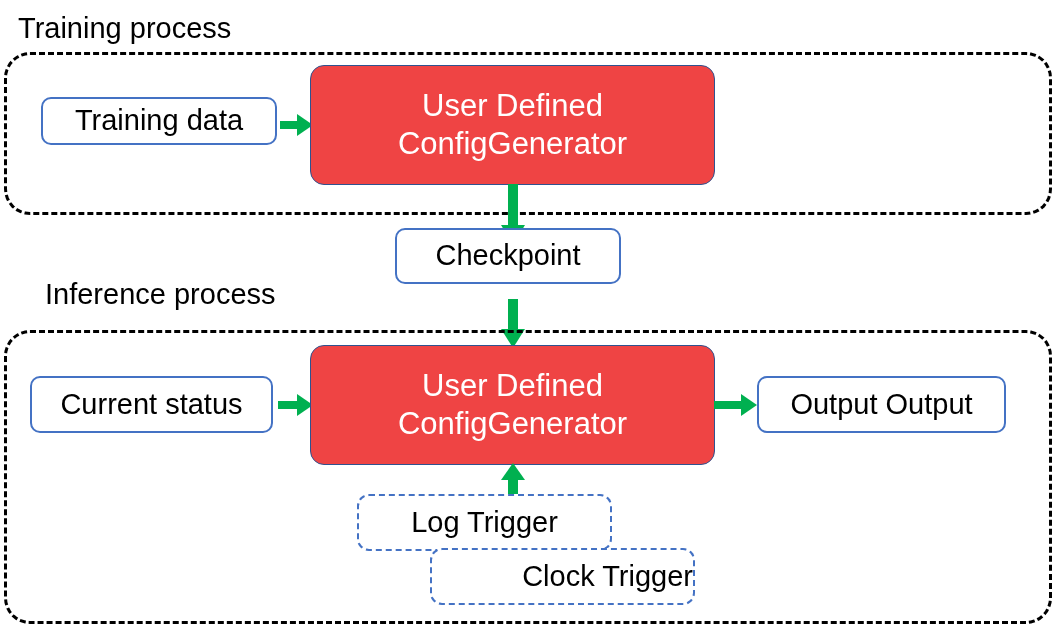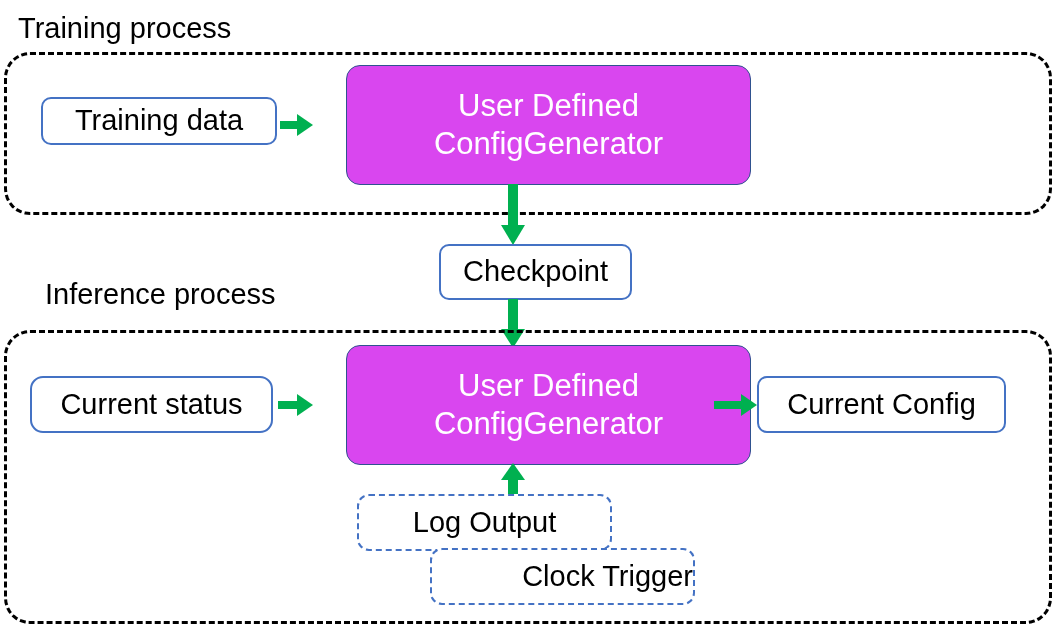--- a/index.html
+++ b/index.html
@@ -45,32 +45,31 @@
     color: #000000;
     font-size: 29px;
     line-height: 1.1;
     white-space: nowrap;
   }
 
   
   .node-blue {
     position: absolute;
     box-sizing: border-box;
-    background: #d946ef;
+    background: #ef4444;
     border: 1px solid #2F528F;
     border-radius: 14px;
     display: flex;
     flex-direction: column;
     align-items: center;
     justify-content: center;
     color: #ffffff;
     font-size: 31px;
     line-height: 1.22;
     white-space: nowrap;
-    margin-left: 36px;
   }
 
   
   .node-trigger {
     position: absolute;
     box-sizing: border-box;
     background: #ffffff;
     border: 2px dashed #4472C4;
     border-radius: 12px;
     display: flex;
@@ -113,36 +112,36 @@
     <span>ConfigGenerator</span>
   </div>
 
   <div class="arrow" style="left:498px; top:184px;">
     <svg width="30" height="62" viewBox="0 0 30 62">
       <rect x="10" y="0" width="10" height="44" fill="#00B050"></rect>
       <polygon points="3,41 27,41 15,61" fill="#00B050"></polygon>
     </svg>
   </div>
 
-  <div class="node" style="left:395px; top:244px; width:193px; height:56px;margin-left:44px;">
+  <div class="node" style="left:395px; top:228px; width:226px; height:56px;">
     <span>Checkpoint</span>
   </div>
 
   <div class="arrow" style="left:498px; top:299px;">
     <svg width="30" height="50" viewBox="0 0 30 50">
       <rect x="10" y="0" width="10" height="33" fill="#00B050"></rect>
       <polygon points="3,30 27,30 15,49" fill="#00B050"></polygon>
     </svg>
   </div>
 
   <div class="group-label" style="left:18px; top:280px;margin-left:27px;">Inference process</div>
 
   <div class="group-box" style="left:4px; top:330px; width:1048px; height:294px;"></div>
 
-  <div class="node" style="left:30px; top:376px; width:243px; height:57px;border-radius:13px;">
+  <div class="node" style="left:30px; top:376px; width:243px; height:57px;">
     <span>Current status</span>
   </div>
 
   <div class="arrow" style="left:278px; top:390px;">
     <svg width="36" height="30" viewBox="0 0 36 30">
       <rect x="0" y="11" width="22" height="8" fill="#00B050"></rect>
       <polygon points="19,4 35,15 19,26" fill="#00B050"></polygon>
     </svg>
   </div>
 
@@ -152,31 +151,31 @@
   </div>
 
   <div class="arrow" style="left:714px; top:390px;">
     <svg width="44" height="30" viewBox="0 0 44 30">
       <rect x="0" y="11" width="30" height="8" fill="#00B050"></rect>
       <polygon points="27,4 43,15 27,26" fill="#00B050"></polygon>
     </svg>
   </div>
 
   <div class="node" style="left:757px; top:376px; width:249px; height:57px;">
-    <span>Current Config</span>
+    <span>Output Output</span>
   </div>
 
   <div class="arrow" style="left:498px; top:462px;">
     <svg width="30" height="40" viewBox="0 0 30 40">
       <rect x="10" y="14" width="10" height="26" fill="#00B050"></rect>
       <polygon points="3,18 27,18 15,1" fill="#00B050"></polygon>
     </svg>
   </div>
 
   <div class="node-trigger" style="left:357px; top:494px; width:255px; height:57px;">
-    <span>Log Output</span>
+    <span>Log Trigger</span>
   </div>
 
   <div class="node-trigger" style="left:430px; top:548px; width:265px; height:57px;justify-content:flex-end;">
     <span>Clock Trigger</span>
   </div>
 
 </div>
 
 </body></html>

